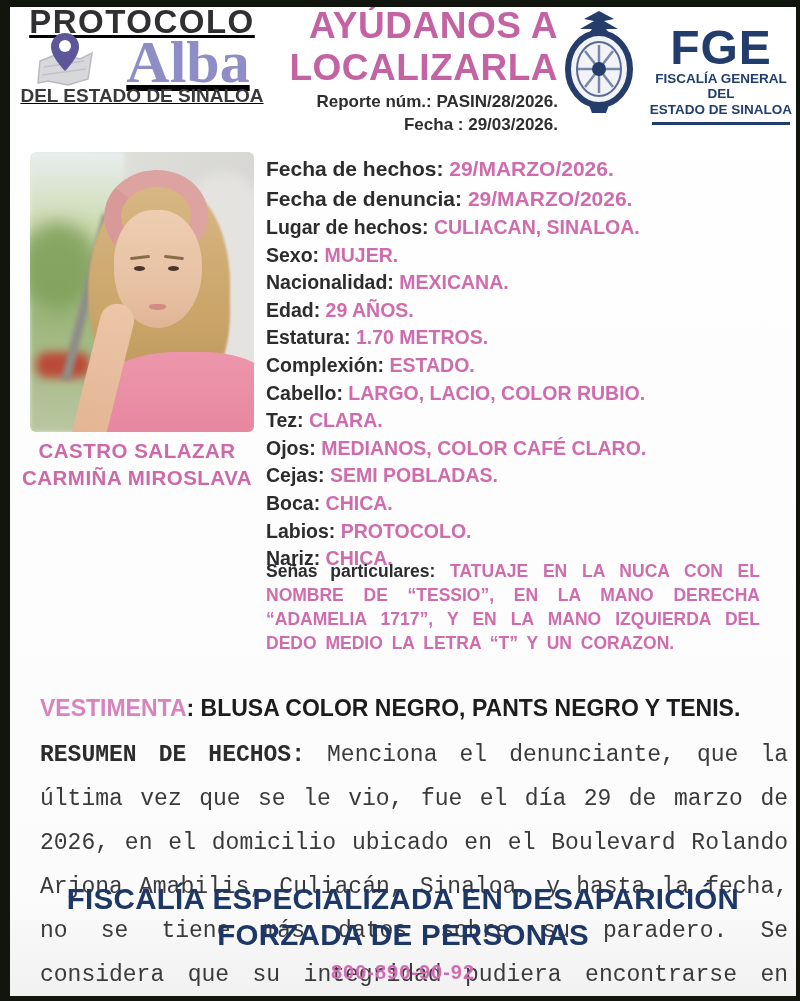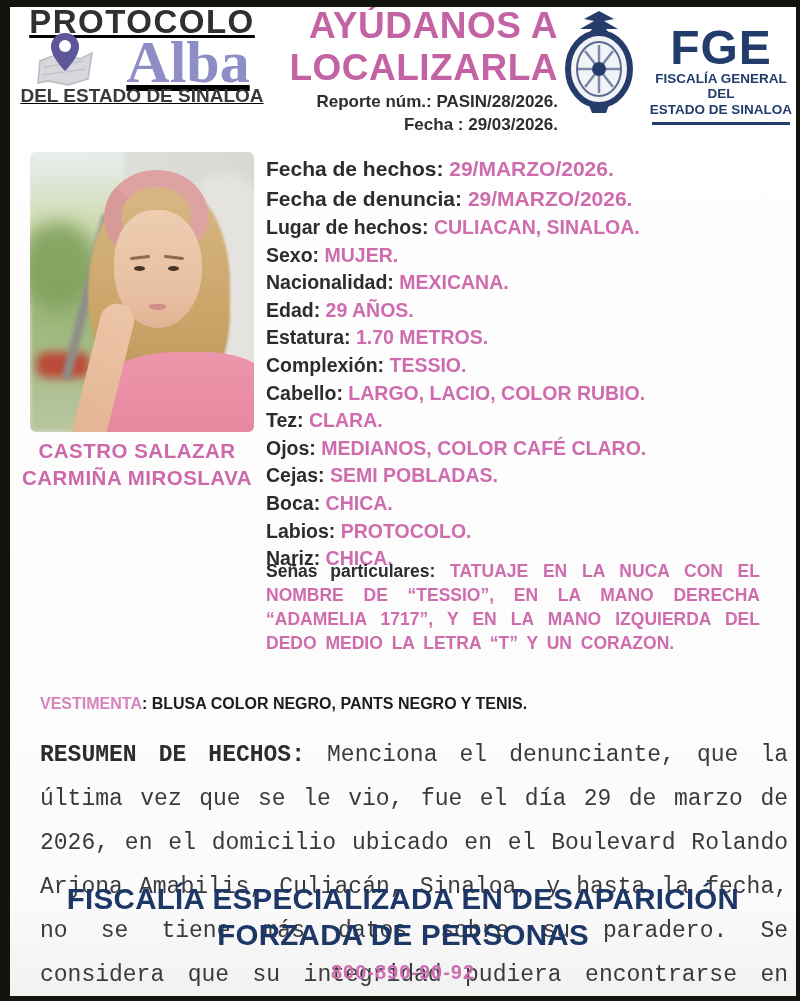--- a/index.html
+++ b/index.html
@@ -64,21 +64,21 @@
   .f-big { font-size:21px; line-height:30px; }
   .f-norm { font-size:19.5px; line-height:27.6px; }
   .flabel { color:#2c2c2e; }
   .fvalue { color:#ce6cae; }
 
   .senas { position:absolute; left:256px; top:552px; width:494px; font-size:17.5px; font-weight:800;
            line-height:24px; text-align:justify; word-spacing:4px; }
   .senas .flabel { word-spacing:2px; }
 
   
-  .vestimenta { position:absolute; left:30px; top:688px; font-size:16px; font-weight:800; color:#1c1c1e; }
+  .vestimenta { position:absolute; left:30px; top:688px; font-size:23px; font-weight:800; color:#1c1c1e; }
   .vestimenta .vlabel { color:#d883bd; }
   .resumen { position:absolute; left:30px; top:726px; width:748px; font-size:23px; color:#3a3a3c;
              line-height:44px; text-align:justify; word-spacing:2px;font-family:Liberation Mono, monospace; }
   .resumen .rlabel { font-weight:800; color:#2c2c2e; }
 
   .footer { position:absolute; left:0; top:874px; width:100%; text-align:center; }
   .agency { font-size:29.5px; font-weight:700; color:#1d3767; line-height:36px; letter-spacing:0.3px; }
   .phone { font-size:20px; font-weight:800; color:#cf6db1; line-height:33px; margin-top:3px; letter-spacing:1px; }
 </style>
 </head>
@@ -156,21 +156,21 @@
   </div>
 
   <div class="fields">
     <div class="frow f-big"><span class="flabel">Fecha de hechos:</span> <span class="fvalue">29/MARZO/2026.</span></div>
     <div class="frow f-big"><span class="flabel">Fecha de denuncia:</span> <span class="fvalue">29/MARZO/2026.</span></div>
     <div class="frow f-norm"><span class="flabel">Lugar de hechos:</span> <span class="fvalue">CULIACAN, SINALOA.</span></div>
     <div class="frow f-norm"><span class="flabel">Sexo:</span> <span class="fvalue">MUJER.</span></div>
     <div class="frow f-norm"><span class="flabel">Nacionalidad:</span> <span class="fvalue">MEXICANA.</span></div>
     <div class="frow f-norm"><span class="flabel">Edad:</span>&nbsp;<span class="fvalue">29 AÑOS.</span></div>
     <div class="frow f-norm"><span class="flabel">Estatura:</span> <span class="fvalue">1.70 METROS.</span></div>
-    <div class="frow f-norm"><span class="flabel">Complexión:</span> <span class="fvalue">TESSIO.</span></div>
+    <div class="frow f-norm"><span class="flabel">Complexión:</span> <span class="fvalue">ESTADO.</span></div>
     <div class="frow f-norm"><span class="flabel">Cabello:</span> <span class="fvalue">LARGO, LACIO, COLOR RUBIO.</span></div>
     <div class="frow f-norm"><span class="flabel">Tez:</span> <span class="fvalue">CLARA.</span></div>
     <div class="frow f-norm"><span class="flabel">Ojos:</span> <span class="fvalue">MEDIANOS, COLOR CAFÉ CLARO.</span></div>
     <div class="frow f-norm"><span class="flabel">Cejas:</span> <span class="fvalue">SEMI POBLADAS.</span></div>
     <div class="frow f-norm"><span class="flabel">Boca:</span> <span class="fvalue">CHICA.</span></div>
     <div class="frow f-norm"><span class="flabel">Labios:</span> <span class="fvalue">PROTOCOLO.</span></div>
     <div class="frow f-norm"><span class="flabel">Nariz:</span> <span class="fvalue">CHICA.</span></div>
   </div>
 
   <div class="senas">

